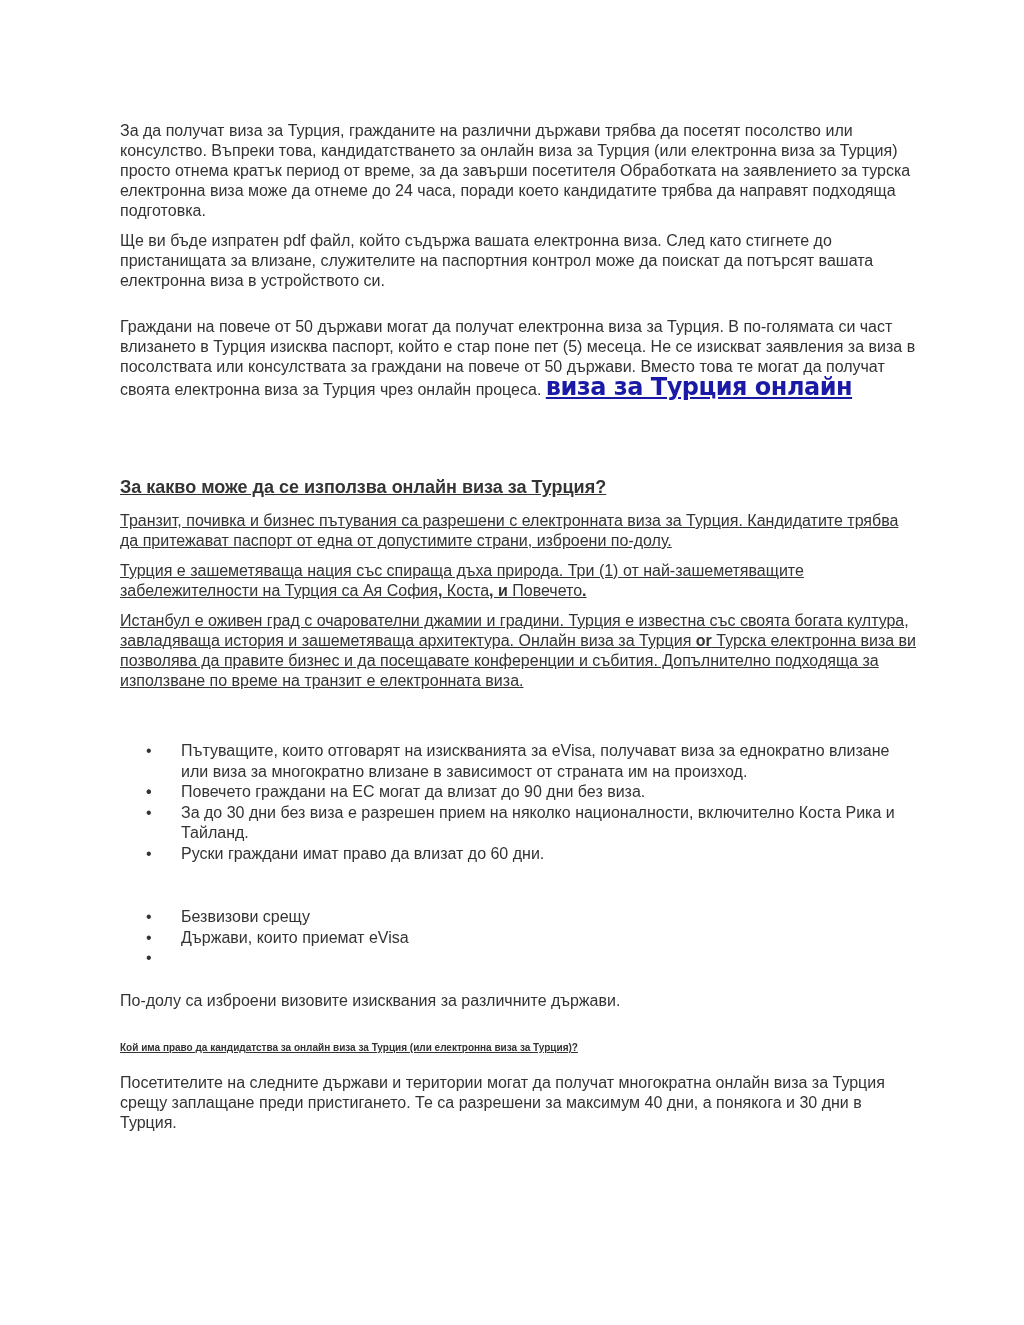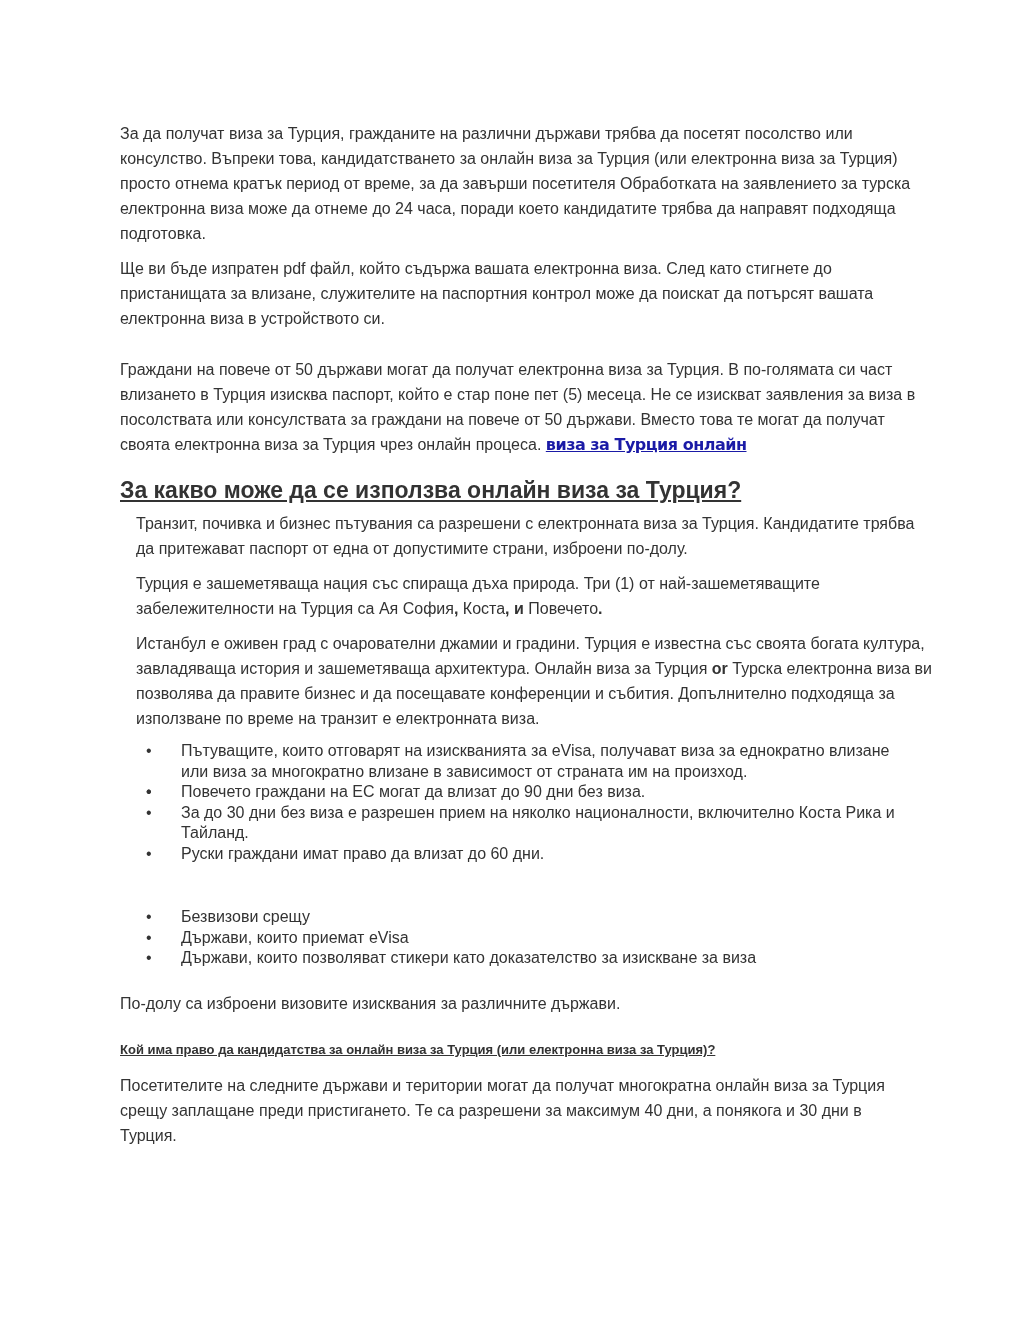--- a/index.html
+++ b/index.html
@@ -1,35 +1,35 @@
 <!DOCTYPE html>
 <html><head>
 <meta charset="utf-8">
 <style>
   html, body { margin:0; padding:0; background:#ffffff; }
   body { width:1024px; height:1325px; position:relative; overflow:hidden;
          font-family:"Liberation Sans", sans-serif; color:#333333; }
   .page { position:absolute; left:120px; top:121px; width:800px; }
-  p { margin:0; font-size:16px; line-height:25px; }
+  p { margin:0; font-size:16px; line-height:20px; }
   .p1 { margin-bottom:10px; }
   .p2 { margin-bottom:26px; }
   .p3 { }
-  .link { color:#1a1aa6; font-weight:bold; font-size:16px; text-decoration:underline;
+  .link { color:#1a1aa6; font-weight:bold; font-size:24px; text-decoration:underline;
           font-family:"DejaVu Sans", sans-serif; letter-spacing:-0.5px; }
-  h2 { margin:0; font-size:23px; font-weight:bold; text-decoration:underline;
+  h2 { margin:0; font-size:18px; font-weight:bold; text-decoration:underline;
        color:#333333; position:absolute; left:120px; top:477px; }
-  .sec2 { position:absolute; left:136px; top:511px; width:800px; }
+  .sec2 { position:absolute; left:120px; top:511px; width:800px;text-decoration:underline; }
   .sec2 p { margin-bottom:10px; }
   ul { margin:0; padding:0; list-style:none; }
   ul li { position:relative; padding-left:61px; font-size:16px; line-height:20.6px; }
   ul li .bullet { position:absolute; left:26px; top:0; }
   .list1 { position:absolute; left:120px; top:741px; width:790px; }
   .list2 { position:absolute; left:120px; top:907px; width:790px; }
   .below { position:absolute; left:120px; top:991px; }
-  h3 { margin:0; font-size:13px; font-weight:bold; text-decoration:underline; color:#333333;
+  h3 { margin:0; font-size:10px; font-weight:bold; text-decoration:underline; color:#333333;
        position:absolute; left:120px; top:1042px; }
   .final { position:absolute; left:120px; top:1073px; width:800px; }
   b.inl { font-weight:bold; }
 </style>
 </head>
 <body>
 
 <div class="page">
   <p class="p1">За да получат виза за Турция, гражданите на различни държави трябва да посетят посолство или консулство. Въпреки това, кандидатстването за онлайн виза за Турция (или електронна виза за Турция) просто отнема кратък период от време, за да завърши посетителя Обработката на заявлението за турска електронна виза може да отнеме до 24 часа, поради което кандидатите трябва да направят подходяща подготовка.</p>
   <p class="p2">Ще ви бъде изпратен pdf файл, който съдържа вашата електронна виза. След като стигнете до пристанищата за влизане, служителите на паспортния контрол може да поискат да потърсят вашата електронна виза в устройството си.</p>
@@ -48,21 +48,21 @@
   <li><span class="bullet">•</span><span>Пътуващите, които отговарят на изискванията за eVisa, получават виза за еднократно влизане или виза за многократно влизане в зависимост от страната им на произход.</span></li>
   <li><span class="bullet">•</span></li>
   <li><span class="bullet">•</span><span>Повечето граждани на ЕС могат да влизат до 90 дни без виза.</span></li>
   <li><span class="bullet">•</span><span>За до 30 дни без виза е разрешен прием на няколко националности, включително Коста Рика и Тайланд.</span></li>
   <li><span class="bullet">•</span><span>Руски граждани имат право да влизат до 60 дни.</span></li>
 </ul>
 
 <ul class="list2">
   <li><span class="bullet">•</span><span>Безвизови срещу</span></li>
   <li><span class="bullet">•</span><span>Държави, които приемат eVisa</span></li>
-  <li><span class="bullet">•</span><span>Държави, които позволяват стикери като доказателство за изискване за виза</span></li>
+  <li><span class="bullet">•</span></li>
 </ul>
 
 <p class="below">По-долу са изброени визовите изисквания за различните държави.</p>
 
 <h3>Кой има право да кандидатства за онлайн виза за Турция (или електронна виза за Турция)?</h3>
 
 <div class="final">
   <p>Посетителите на следните държави и територии могат да получат многократна онлайн виза за Турция срещу заплащане преди пристигането. Те са разрешени за максимум 40 дни, а понякога и 30 дни в Турция.</p>
 </div>
 

